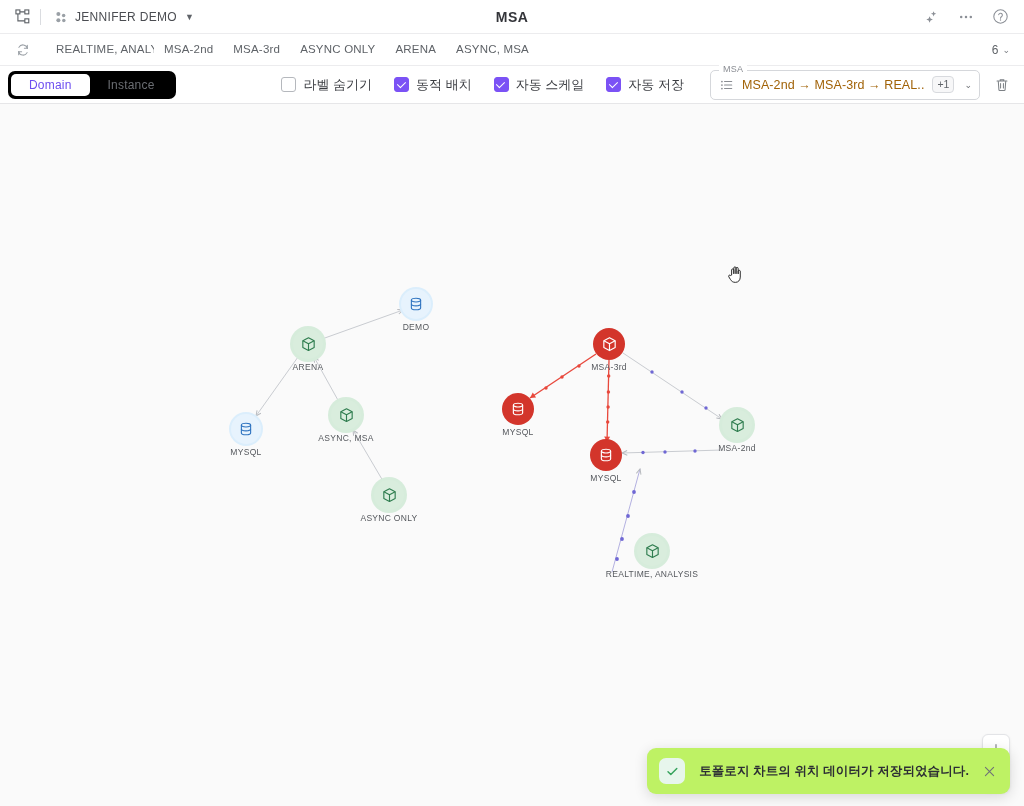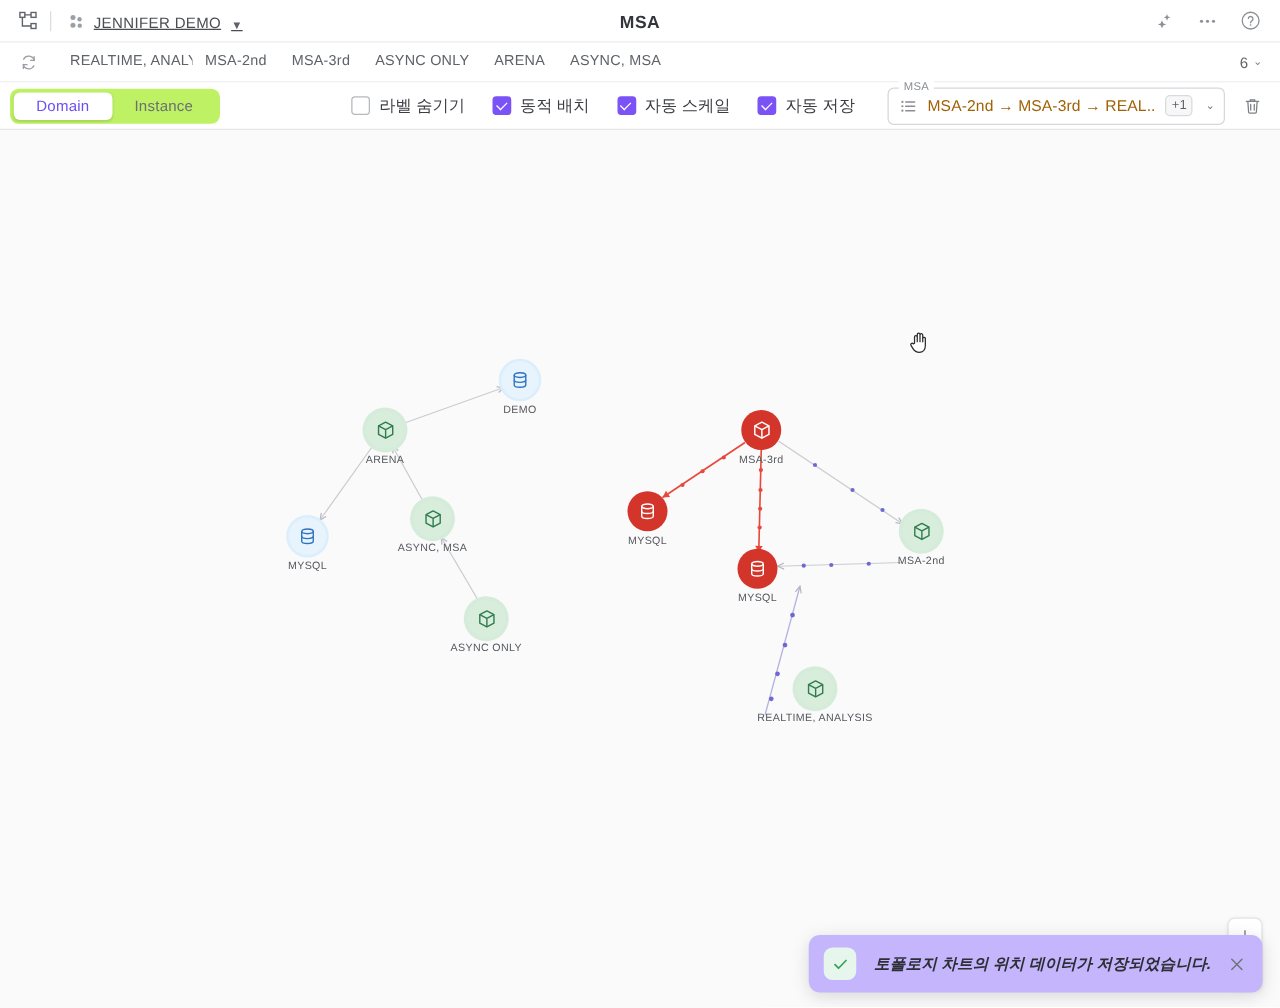--- a/index.html
+++ b/index.html
@@ -15,21 +15,21 @@
     position: relative;
     height: 34px;
     display: flex;
     align-items: center;
     background: #ffffff;
     border-bottom: 1px solid #ececee;
   }
   .hdr-left { display: flex; align-items: center; gap: 0; padding-left: 10px; }
   .app-glyph { width: 24px; height: 24px; display: flex; align-items: center; justify-content: center; color: #5f6368; }
   .hdr-sep { width: 1px; height: 16px; background: #dadce0; margin: 0 12px 0 6px; }
-  .proj { display: flex; align-items: flex-end; gap: 6px; color: #4b4d52; font-size: 12px; letter-spacing: .3px; text-decoration: underline; }
+  .proj { display: flex; align-items: center; gap: 6px; color: #4b4d52; font-size: 12px; letter-spacing: .3px; }
   .proj-icon { width: 16px; height: 16px; color: #9aa0a6; display:flex; align-items:center; justify-content:center;}
   .caret { font-size: 9px; color: #5f6368; margin-left: 2px; }
   .hdr-title {
     position: absolute; left: 0; right: 0; top: 0; height: 34px;
     display: flex; align-items: center; justify-content: center;
     font-size: 14px; font-weight: bold; color: #34353a; letter-spacing: .4px;
     pointer-events: none;
   }
   .hdr-right { margin-left: auto; display: flex; align-items: center; gap: 14px; padding-right: 14px; }
   .hdr-ic { width: 20px; height: 20px; display: flex; align-items: center; justify-content: center; color: #8b8f96; }
@@ -53,21 +53,21 @@
   .count-num { font-size: 12px; color: #5f6368; }
   .chev { font-size: 9px; color: #7a7d82; }
 
   
   .toolbar {
     height: 38px; display: flex; align-items: center;
     background: #fff; border-bottom: 1px solid #e6e6e8;
     padding: 0 12px 0 8px;
   }
   .segmented {
-    display: flex; background: #bef264; border-radius: 7px; padding: 3px; height: 28px; justify-content: center;
+    display: flex; background: #000000; border-radius: 7px; padding: 3px; height: 28px; justify-content: center;
   }
   .seg {
     font-size: 12px; padding: 0 18px; display: flex; align-items: center;
     border-radius: 5px; color: #6b6e73; letter-spacing: .2px;
   }
   .seg.active { background: #fff; color: #6c4df0; box-shadow: 0 1px 2px rgba(0,0,0,.12); font-weight: normal; }
 
   .checks { margin-left: auto; display: flex; align-items: center; gap: 22px; }
   .chk { display: flex; align-items: center; gap: 7px; font-size: 13px; color: #3b3d42; }
   .box {
@@ -139,25 +139,24 @@
   }
   .zc-btn {
     height: 28px; display: flex; align-items: center; justify-content: center;
     color: #6f7277; font-size: 14px;
   }
   .zc-btn + .zc-btn { border-top: 1px solid #ededef; }
 
   .toast {
     position: absolute; right: 14px; bottom: 12px;
     height: 46px; min-width: 340px;
-    background: #c4b5fd; border-radius: 9px;
+    background: #bef264; border-radius: 9px;
     box-shadow: 0 3px 14px rgba(0,0,0,.14);
     display: flex; align-items: center; gap: 14px;
     padding: 0 14px 0 12px;
-    font-style: italic;
   }
   .toast-ic {
     width: 26px; height: 26px; border-radius: 7px; background: #e7f6ec;
     display: flex; align-items: center; justify-content: center; color: #35a35c;
     flex: 0 0 auto;
   }
   .toast-msg { font-size: 12.5px; color: #2d2f34; letter-spacing: .1px; font-weight: bold; }
   .toast-x { margin-left: auto; color: #6f7277; display: flex; align-items: center; }
 </style>
 </head>

